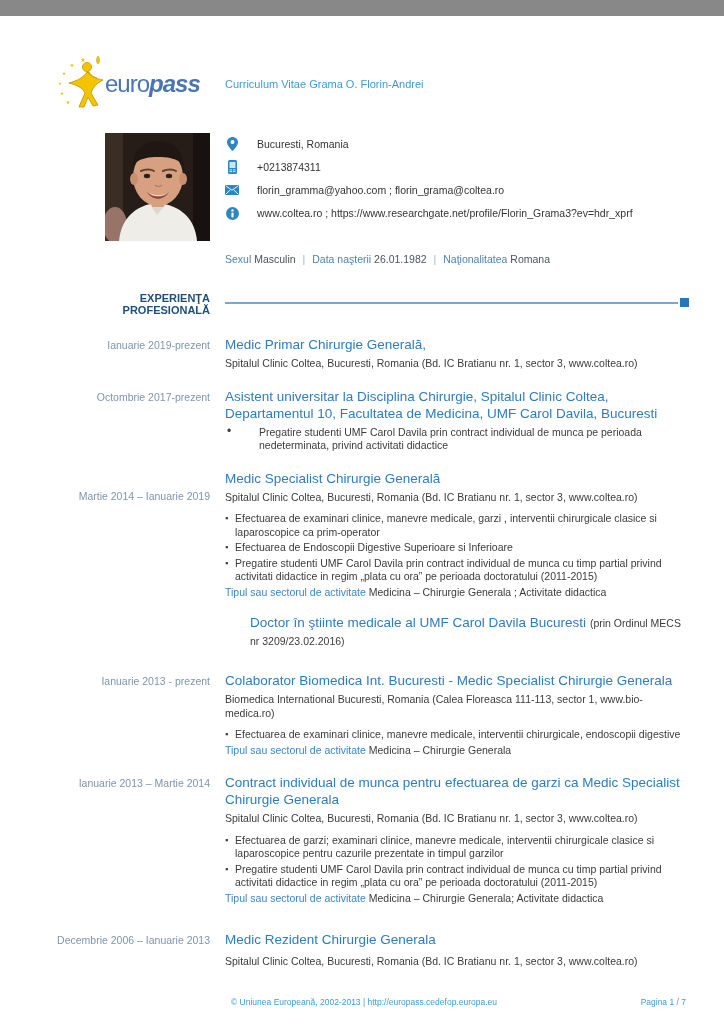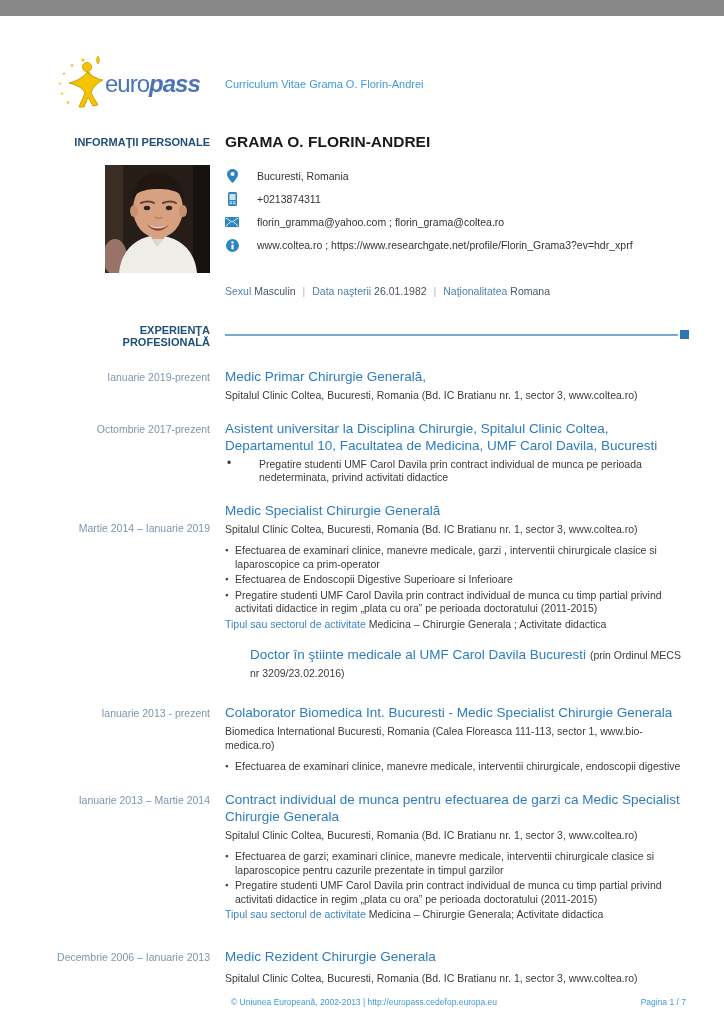--- a/index.html
+++ b/index.html
@@ -96,24 +96,20 @@
                        C39,25 34,22 32,18 Z" fill="#f5c400" stroke="#c49a00" stroke-width="0.9" stroke-linejoin="round"></path>
               <path d="M30,18 C33,21 36,23 40,24" fill="none" stroke="#c49a00" stroke-width="0.7"></path>
             </g>
           </svg>
         </span>
         <span class="logo-text"><span>euro</span><span class="lp">pass</span></span>
       </div>
       <div class="doc-title">Curriculum Vitae Grama O. Florin-Andrei</div>
     </div>
 
-    <div class="row name-row">
-      <div class="leftcol section-label">INFORMAŢII PERSONALE</div>
-      <div class="person-name">GRAMA O. FLORIN-ANDREI</div>
-    </div>
 
     <div class="row photo-row">
       <div class="leftcol photo-wrap">
         <svg class="photo" viewBox="0 0 105 108" preserveAspectRatio="none">
           <rect width="105" height="108" fill="#261d18"></rect>
           <rect x="0" y="0" width="18" height="108" fill="#3a2d24"></rect>
           <ellipse cx="10" cy="92" rx="12" ry="18" fill="#b08478" opacity="0.8"></ellipse>
           <rect x="88" y="0" width="17" height="108" fill="#171210"></rect>
           <path d="M14,108 C16,86 30,72 52,70 C76,72 90,86 92,108 Z" fill="#efedE8"></path>
           <path d="M44,70 L52,82 L62,70 Z" fill="#dcd8d0"></path>
@@ -241,20 +237,24 @@
     </div>
 
     <div class="row entry">
       <div class="leftcol date">Ianuarie 2013 - prezent</div>
       <div>
         <div class="jtitle">Colaborator Biomedica Int. Bucuresti -   Medic Specialist Chirurgie Generala</div>
         <div class="org">Biomedica International Bucuresti, Romania (Calea Floreasca 111-113, sector 1, www.bio-medica.ro)</div>
         <div class="bullets">
           <div class="bullet square">Efectuarea de examinari clinice, manevre medicale, interventii chirurgicale, endoscopii digestive</div>
         </div>
+        <div class="sector">
+          <span class="lbl">Tipul sau sectorul de activitate</span>
+          <span class="val">Medicina – Chirurgie Generala</span>
+        </div>
       </div>
     </div>
 
     <div class="row entry">
       <div class="leftcol date">Ianuarie 2013 – Martie 2014</div>
       <div>
         <div class="jtitle">Contract individual de munca pentru efectuarea de garzi ca Medic Specialist Chirurgie Generala</div>
         <div class="org">Spitalul Clinic Coltea, Bucuresti, Romania (Bd. IC Bratianu nr. 1, sector 3, www.coltea.ro)</div>
         <div class="bullets">
           <div class="bullet square">Efectuarea de garzi;  examinari clinice, manevre medicale, interventii chirurgicale clasice si laparoscopice pentru cazurile prezentate in timpul garzilor</div>

